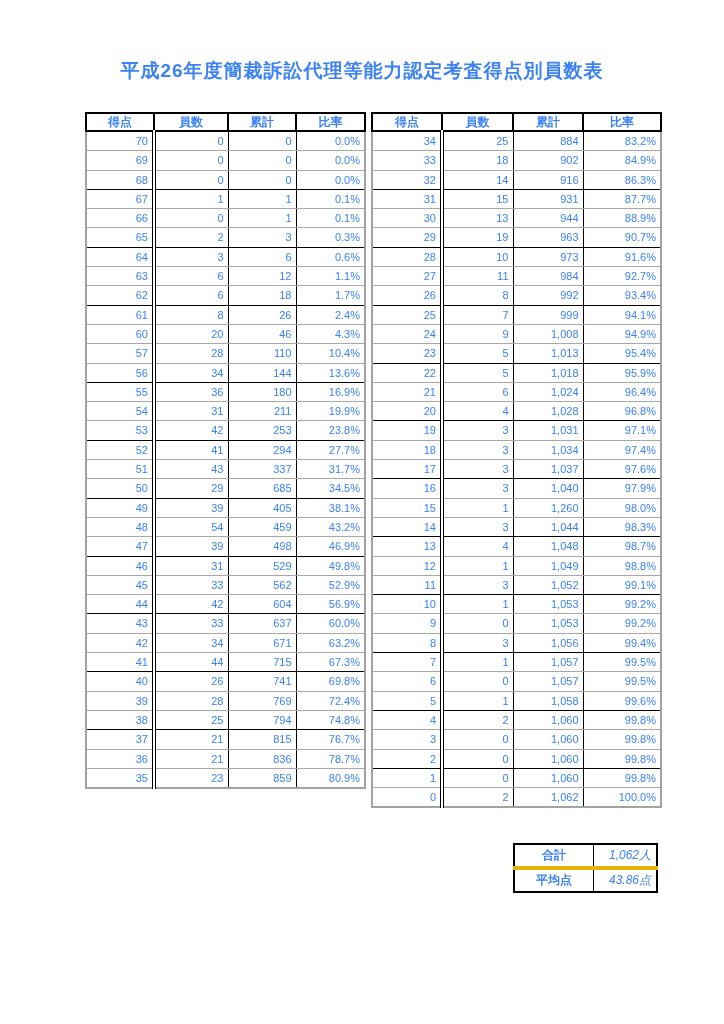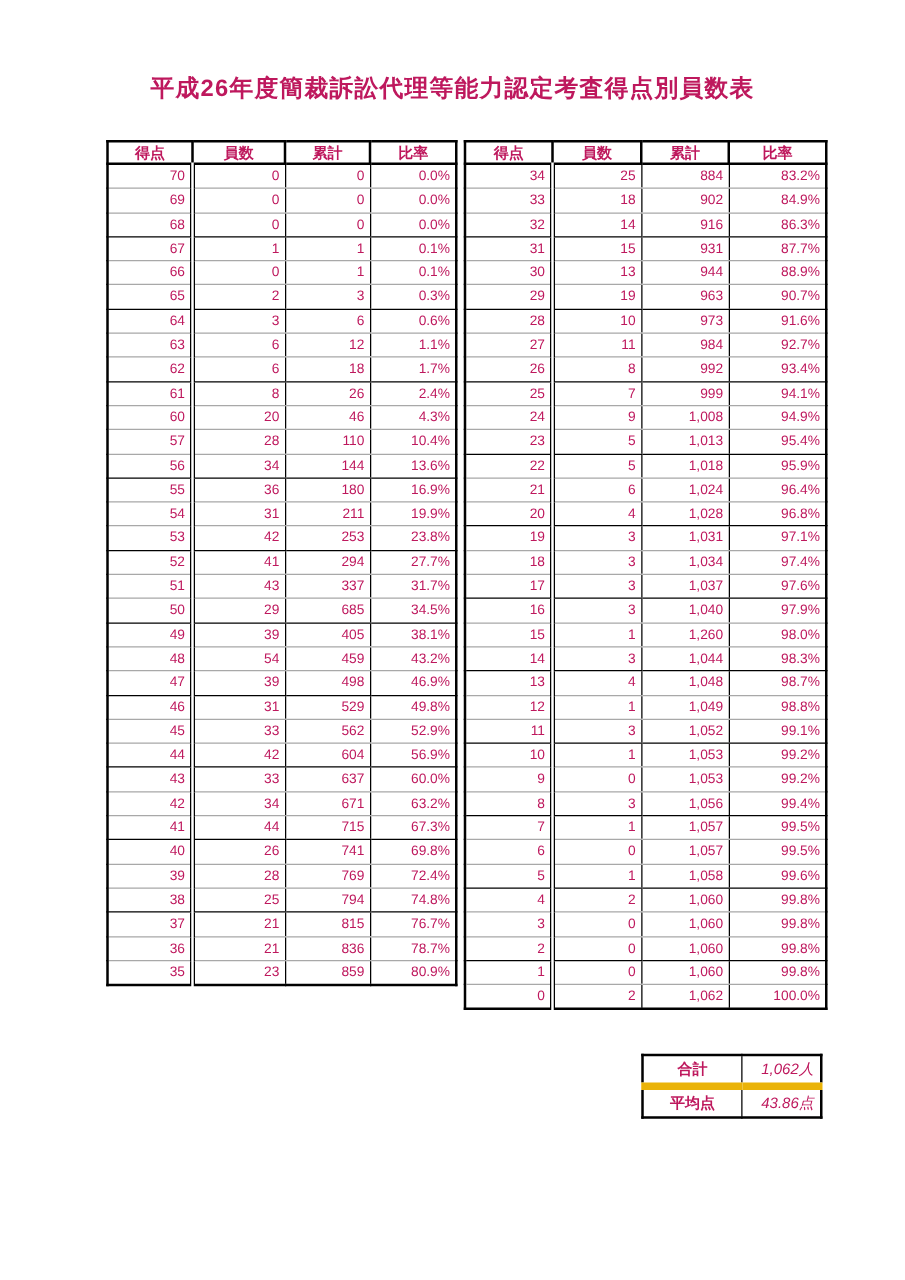--- a/index.html
+++ b/index.html
@@ -3,42 +3,42 @@
 <meta charset="utf-8">
 <style>
   html, body { margin: 0; padding: 0; background: #e8e8e8; }
   .page {
     position: relative;
     width: 724px;
     height: 1024px;
     margin: 0 auto;
     background: #ffffff;
     font-family: "Liberation Sans", "DejaVu Sans", sans-serif;
-    color: #be185d;
+    color: #3b82f6;
     overflow: hidden;
   }
   .title {
     position: absolute;
     top: 58px;
     left: 0;
     width: 724px;
     text-align: center;
     font-size: 19px;
     font-weight: 700;
     letter-spacing: 1px;
   }
   table {
     position: absolute;
     border-collapse: collapse;
     table-layout: fixed;
     background: #fff;
   }
   .score-table {
     top: 112px;
-    border: 2px solid #000000;
+    border: 2px solid #a3a3a3;
   }
   #left-table  { left: 85px;  width: 279px; }
   #right-table { left: 371px; width: 289px; }
   .score-table th {
     border: 2px solid #000;
     font-size: 12px;
     font-weight: 700;
     text-align: center;
     height: 16px;
     padding: 0 2px;
@@ -68,21 +68,21 @@
   }
   #summary-table td {
     height: 21px;
     line-height: 21px;
     font-size: 12px;
     border: 1px solid #000;
     padding: 0 5px;
     overflow: hidden;
     white-space: nowrap;
   }
-  #summary-table tr:first-child td { border-bottom: 6px solid #eab308; }
+  #summary-table tr:first-child td { border-bottom: 4px solid #eab308; }
   #summary-table td:first-child {
     text-align: center;
     font-weight: 700;
     width: 68px;
   }
   #summary-table td:last-child {
     text-align: right;
     font-style: italic;
   }
 </style>

